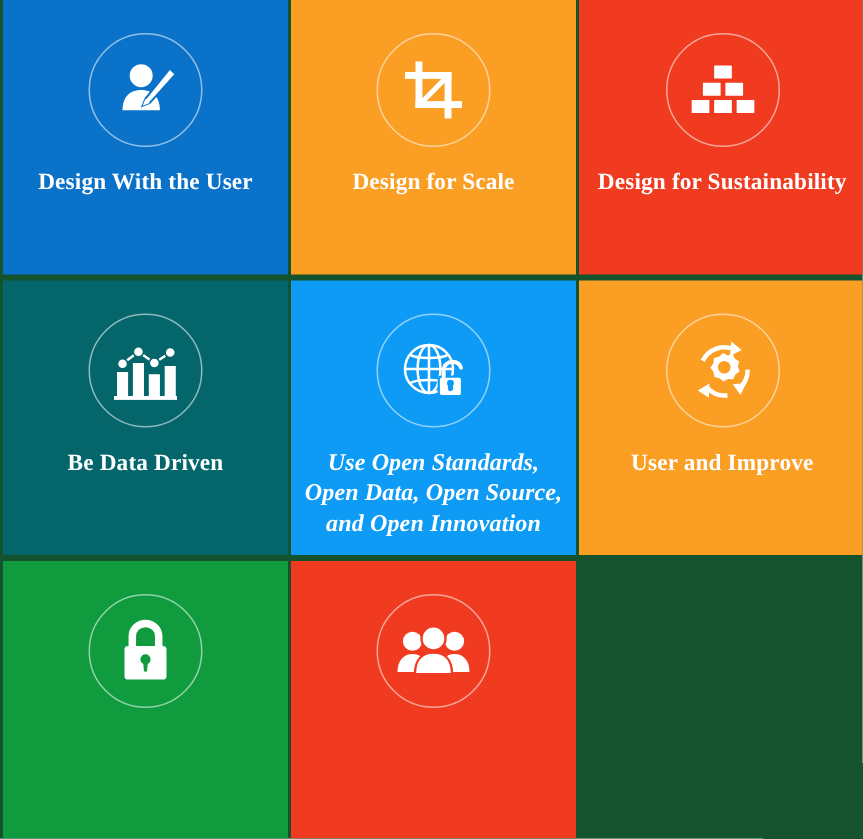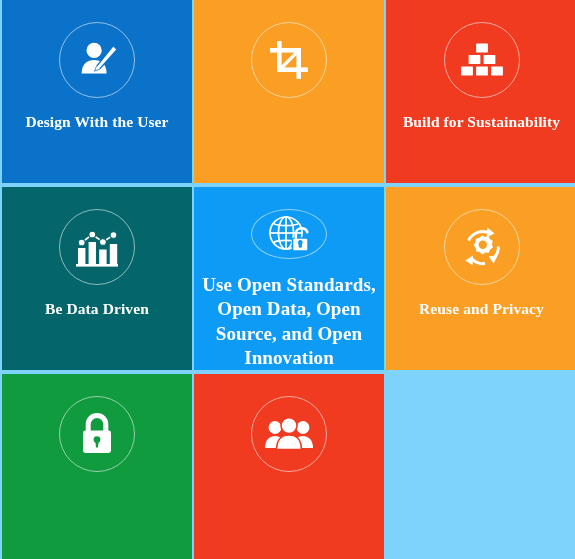--- a/index.html
+++ b/index.html
@@ -17,21 +17,21 @@
     width: 575px;
     height: 559px;
     display: grid;
     grid-template-columns: 190px 190px 191px;
     grid-template-rows: 183px 183px 185px;
     column-gap: 2px;
     row-gap: 4px;
     padding-left: 2px;
     padding-top: 0px;
     box-sizing: border-box;
-    background: #7dd3fc;
+    background: #14532d;
   }
   .tile {
     position: relative;
     display: flex;
     flex-direction: column;
     align-items: center;
     justify-content: flex-start;
     overflow: hidden;
   }
   .icon-wrap {
@@ -53,22 +53,23 @@
     width: 94%;
     text-align: center;
     color: #ffffff;
     font-weight: bold;
     font-size: 15.5px;
     line-height: 1.32;
     letter-spacing: 0.1px;
     font-family: "Liberation Serif", "DejaVu Serif", serif;
   }
   .tile-label.small {
-    font-size: 19px;
+    font-size: 16px;
     line-height: 1.28;
+    font-style: italic;
   }
 </style>
 </head>
 <body>
 
 <div id="principles-grid">
 
   <div class="tile" style="background:#0B72C9">
     <div class="icon-wrap">
       <span>
@@ -92,38 +93,39 @@
             <rect x="10" y="3" width="4.6" height="31"></rect>
             <rect x="3" y="10" width="31" height="4.6"></rect>
             <rect x="29.4" y="10" width="4.6" height="31"></rect>
             <rect x="10" y="29.4" width="31" height="4.6"></rect>
           </g>
           <line x1="12.6" y1="31.8" x2="31.8" y2="12.4" stroke="#ffffff" stroke-width="3.4"></line>
           <path d="M31.8 11.4 L33.2 19.6 L24.2 10.8 Z" fill="#ffffff"></path>
         </svg>
       </span>
     </div>
+    <div class="tile-label">Design for Scale</div>
   </div>
 
   <div class="tile" style="background:#F03B20">
     <div class="icon-wrap">
       <span>
         <svg width="46" height="36" viewBox="0 0 46 36">
           <g fill="#ffffff" stroke="#F03B20" stroke-width="1.2">
             <rect x="16.5" y="1" width="13" height="10" rx="1"></rect>
             <rect x="9" y="12.5" width="13" height="10" rx="1"></rect>
             <rect x="24" y="12.5" width="13" height="10" rx="1"></rect>
             <rect x="1.5" y="24" width="13" height="10" rx="1"></rect>
             <rect x="16.5" y="24" width="13" height="10" rx="1"></rect>
             <rect x="31.5" y="24" width="13" height="10" rx="1"></rect>
           </g>
         </svg>
       </span>
     </div>
-    <div class="tile-label">Build for Sustainability</div>
+    <div class="tile-label">Design for Sustainability</div>
   </div>
 
   <div class="tile" style="background:#04666B">
     <div class="icon-wrap">
       <span>
         <svg width="46" height="42" viewBox="0 0 46 42">
           <g fill="#ffffff">
             <rect x="4" y="22" width="7.4" height="16"></rect>
             <rect x="14.6" y="16" width="7.4" height="22"></rect>
             <rect x="25.2" y="23.5" width="7.4" height="14.5"></rect>
@@ -181,21 +183,21 @@
             <path d="M40.6 33.4 L36.6 41.4 L31.6 34.2 Z"></path>
             <path d="M15.6 43.2 L8.2 38.4 L16 33.6 Z"></path>
           </g>
           <g fill="#ffffff">
             <path d="M25 13.4 L28.1 15 L31.4 14 L32.9 17.1 L35.8 19 L34.9 22.3 L36 25.6 L33.2 27.6 L31.8 30.8 L28.3 30.6 L25.3 32.4 L22.7 30.1 L19.2 29.4 L18.7 25.9 L16.6 23.1 L18.6 20.2 L19 16.7 L22.4 15.8 Z"></path>
           </g>
           <circle cx="25.8" cy="22.8" r="4.2" fill="#FB9E24"></circle>
         </svg>
       </span>
     </div>
-    <div class="tile-label">Reuse and Privacy</div>
+    <div class="tile-label">User and Improve</div>
   </div>
 
   <div class="tile" style="background:#0F9B3E">
     <div class="icon-wrap">
       <span>
         <svg width="38" height="46" viewBox="0 0 38 46">
           <path d="M10.2 20 L10.2 13.2 C10.2 8.4 14.1 4.6 19 4.6 C23.9 4.6 27.8 8.4 27.8 13.2 L27.8 20" fill="none" stroke="#ffffff" stroke-width="5"></path>
           <rect x="5" y="19.6" width="28" height="22.4" rx="2.4" fill="#ffffff"></rect>
           <circle cx="19" cy="28.6" r="3.4" fill="#0F9B3E"></circle>
           <path d="M17.3 29.4 L20.7 29.4 L20.0 36.6 L18.0 36.6 Z" fill="#0F9B3E"></path>

